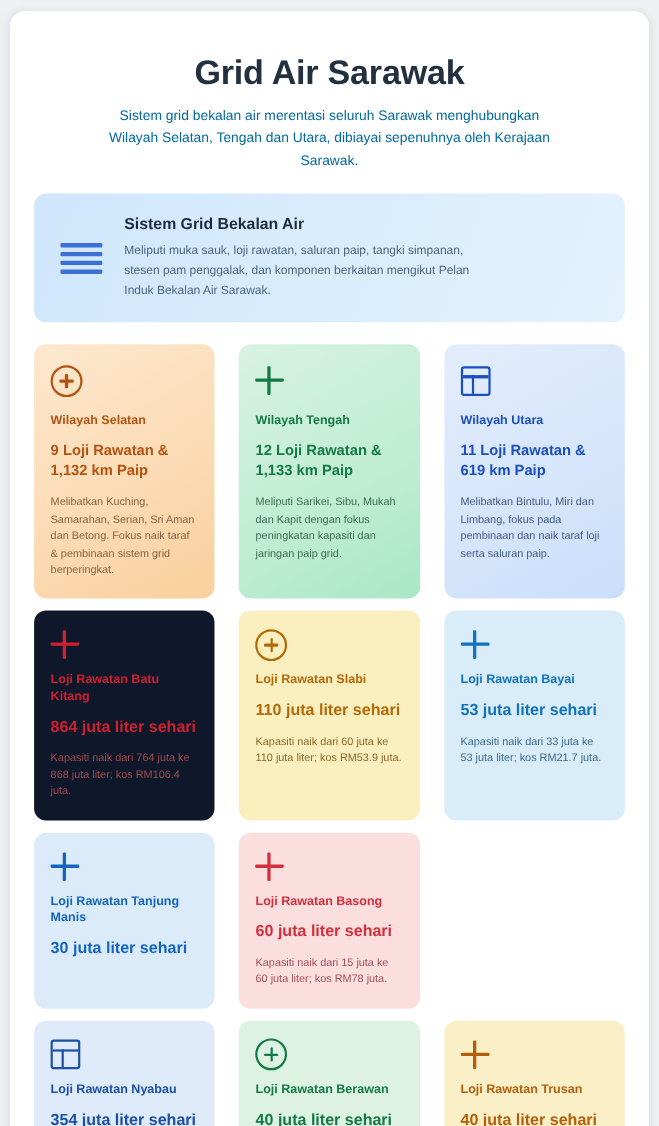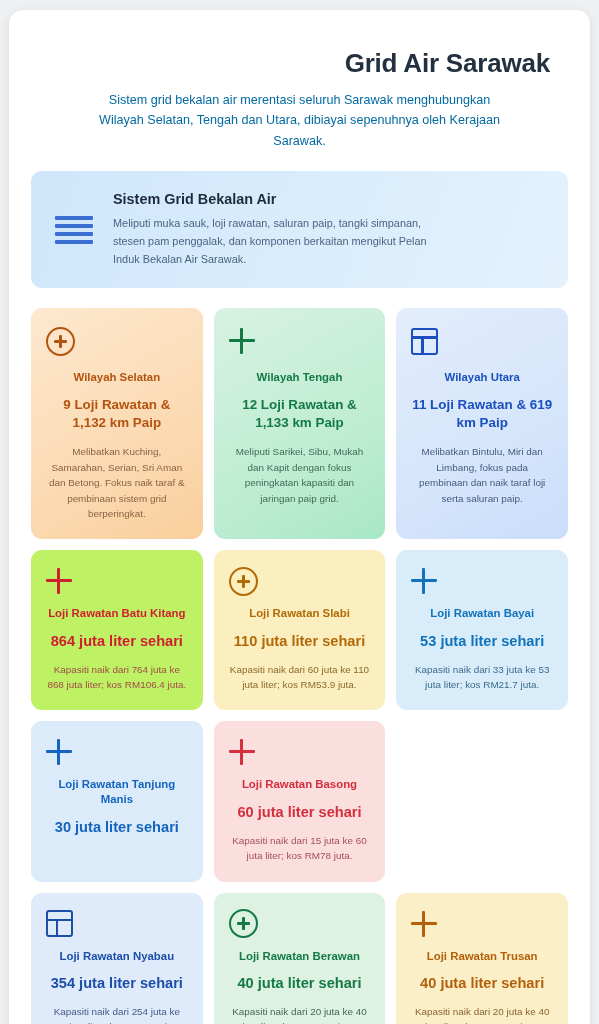--- a/index.html
+++ b/index.html
@@ -22,26 +22,25 @@
     background: #ffffff;
     border-radius: 14px;
     box-shadow: 0 2px 10px rgba(30,40,60,0.10);
     padding: 24px 22px 26px 22px;
     overflow: hidden;
   }
 
   
   .header { text-align: center; padding: 14px 18px 20px 18px; }
   .page-title {
-    font-size: 26px;
+    font-size: 31px;
     font-weight: bold;
     color: #23303f;
     letter-spacing: -0.2px;
     margin-bottom: 11px;
-    text-align: right;
   }
   .page-subtitle {
     font-size: 12.6px;
     line-height: 1.62;
     color: #0369a1;
     max-width: 420px;
     margin: 0 auto;
   }
 
   
@@ -68,23 +67,22 @@
     font-size: 10.9px;
     line-height: 1.66;
     color: #4b6480;
     max-width: 330px;
   }
 
   
   .grid {
     display: grid;
     grid-template-columns: repeat(3, 1fr);
-    gap: 11px;
+    gap: 22px;
     margin-bottom: 11px;
-    text-align: center;
   }
   .card {
     border-radius: 11px;
     padding: 16px 15px 18px 15px;
     display: flex;
     flex-direction: column;
   }
   .region-card { min-height: 205px; }
   .plant-card { min-height: 140px; }
 
@@ -148,21 +146,21 @@
   .t-orange .card-desc { color: #8a6243; }
 
   .t-green    { background: linear-gradient(150deg,#d8f2e2 0%,#bdecd2 65%,#a8e8c5 100%); }
   .t-green .card-icon, .t-green .card-name, .t-green .card-metric { color: #137a46; }
   .t-green .card-desc { color: #3f6b55; }
 
   .t-blue     { background: linear-gradient(150deg,#e3edfc 0%,#d5e5fb 60%,#cadefa 100%); }
   .t-blue .card-icon, .t-blue .card-name, .t-blue .card-metric { color: #1a4fbd; }
   .t-blue .card-desc { color: #445b7f; }
 
-  .t-red      { background: #bef264; }
+  .t-red      { background: #0f172a; }
   .t-red .card-icon, .t-red .card-name, .t-red .card-metric { color: #cf2030; }
   .t-red .card-desc { color: #a14a4a; }
 
   .t-yellow   { background: #fcefbf; }
   .t-yellow .card-icon, .t-yellow .card-name, .t-yellow .card-metric { color: #b26a09; }
   .t-yellow .card-desc { color: #8a6a2c; }
 
   .t-lightblue{ background: #d9ecf9; }
   .t-lightblue .card-icon, .t-lightblue .card-name, .t-lightblue .card-metric { color: #1073bc; }
   .t-lightblue .card-desc { color: #3d6c8c; }

